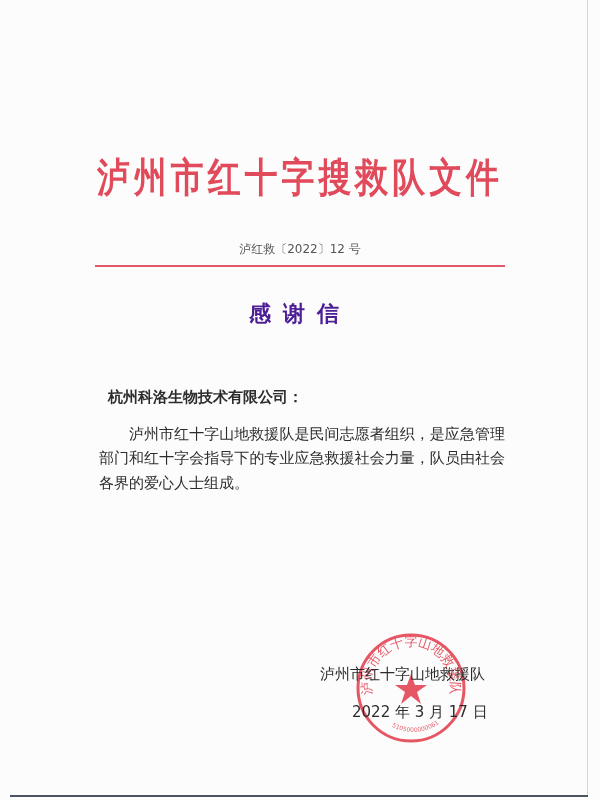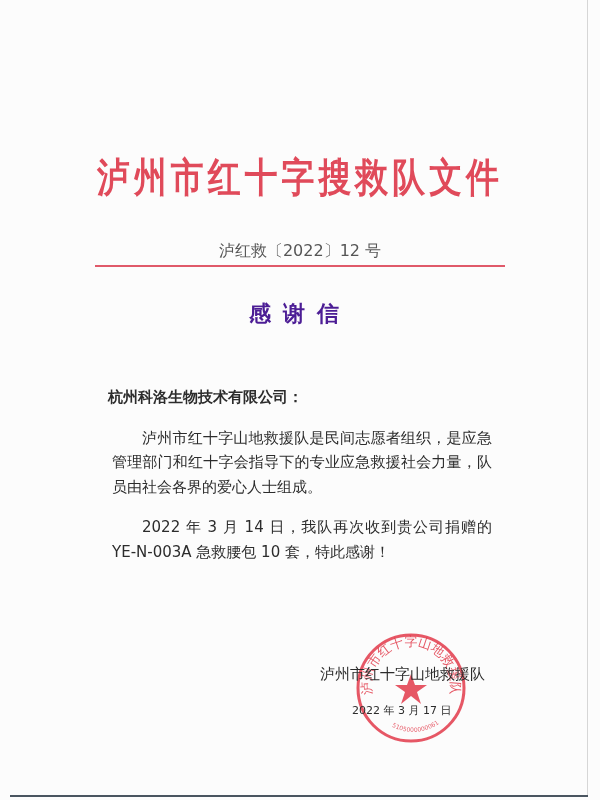--- a/index.html
+++ b/index.html
@@ -17,65 +17,64 @@
   .header-title {
     position: absolute; top: 150px; left: 0; width: 600px;
     text-align: center;
     font-family: "DejaVu Serif", "Liberation Serif", serif;
     font-size: 40px; font-weight: bold; letter-spacing: 5px;
     color: #e04a5a;
     transform: scaleX(0.82); transform-origin: center;
   }
   .doc-number {
     position: absolute; top: 241px; left: 0; width: 600px;
-    text-align: center; font-size: 16px; color: #555;
+    text-align: center; font-size: 12px; color: #555;
   }
   .red-rule {
     position: absolute; top: 265px; left: 95px; width: 410px; height: 2px;
     background: #e05a6a;
   }
   .letter-title {
     position: absolute; top: 299px; left: 0; width: 600px;
     text-align: center; font-size: 22px; font-weight: bold; letter-spacing: 12px;
     color: #4c1d95;
   }
   .body-text {
     position: absolute; top: 373px; left: 96px; width: 412px;
     font-size: 15px; line-height: 24.5px; color: #2c2c2c;
   }
   .salutation { font-weight: bold; margin: 12px; }
-  .para { margin: 16px; text-indent: 2em; text-align: justify; }
+  .para { margin: 3px; text-indent: 2em; text-align: justify; }
 
   .seal {
     position: absolute; left: 355px; top: 632px; width: 112px; height: 112px;
   }
   .signature {
     position: absolute; top: 665px; left: 320px; font-size: 15px; color: #2c2c2c;
   }
   .sign-date {
-    position: absolute; top: 703px; left: 352px; font-size: 11px; color: #2c2c2c;
+    position: absolute; top: 703px; left: 352px; font-size: 15px; color: #2c2c2c;
   }
 </style>
 </head>
 <body>
 
 <div class="page">
   <div class="right-edge"></div>
   <div class="bottom-edge"></div>
 
   <div class="header-title">泸州市红十字搜救队文件</div>
   <div class="doc-number">泸红救〔2022〕12 号</div>
   <div class="red-rule"></div>
 
   <div class="letter-title">感谢信</div>
 
   <div class="body-text">
     <p class="salutation">杭州科洛生物技术有限公司：</p>
     <p class="para">泸州市红十字山地救援队是民间志愿者组织，是应急管理部门和红十字会指导下的专业应急救援社会力量，队员由社会各界的爱心人士组成。</p>
-    <p class="para">2022 年 3 月 14 日，我队再次收到贵公司捐赠的 YE-N-003A 急救腰包 10 套，特此感谢！</p>
   </div>
 
   <svg class="seal" viewBox="0 0 112 112">
     <defs>
       <path id="sealArc" d="M 18 66 A 40 40 0 1 1 94 66" fill="none"></path>
       <path id="codeArc" d="M 28 88 A 44 44 0 0 0 92 84" fill="none"></path>
     </defs>
     <circle cx="56" cy="56" r="53" fill="none" stroke="#e23a4a" stroke-width="3" opacity="0.85"></circle>
     <text font-size="13" fill="#e23a4a" opacity="0.85" font-family="'DejaVu Serif', serif">
       <textPath href="#sealArc" startOffset="50%" text-anchor="middle">泸州市红十字山地救援队</textPath>

